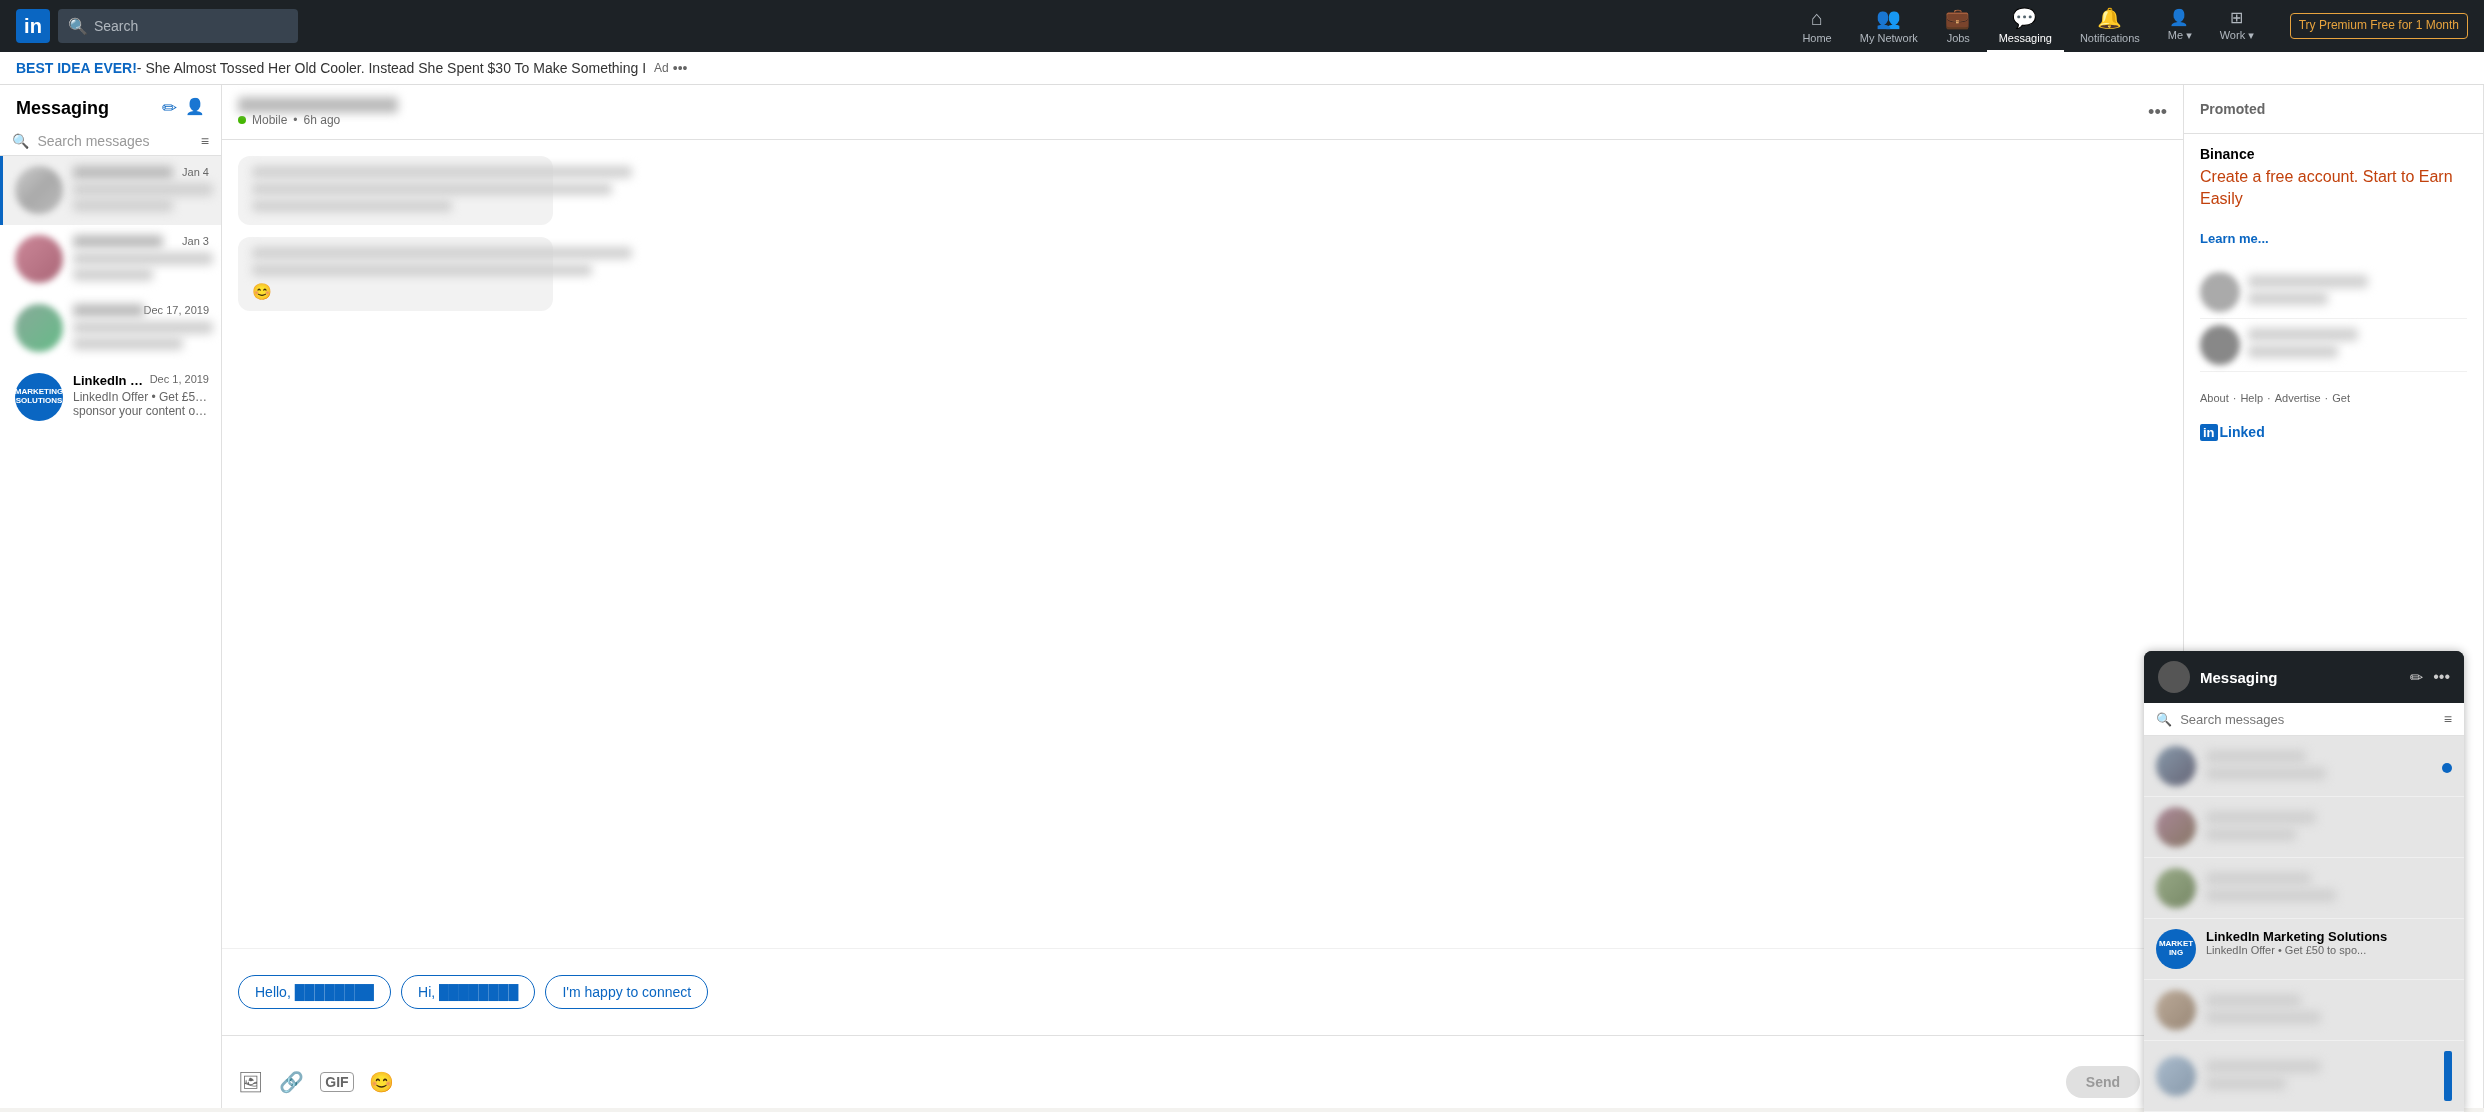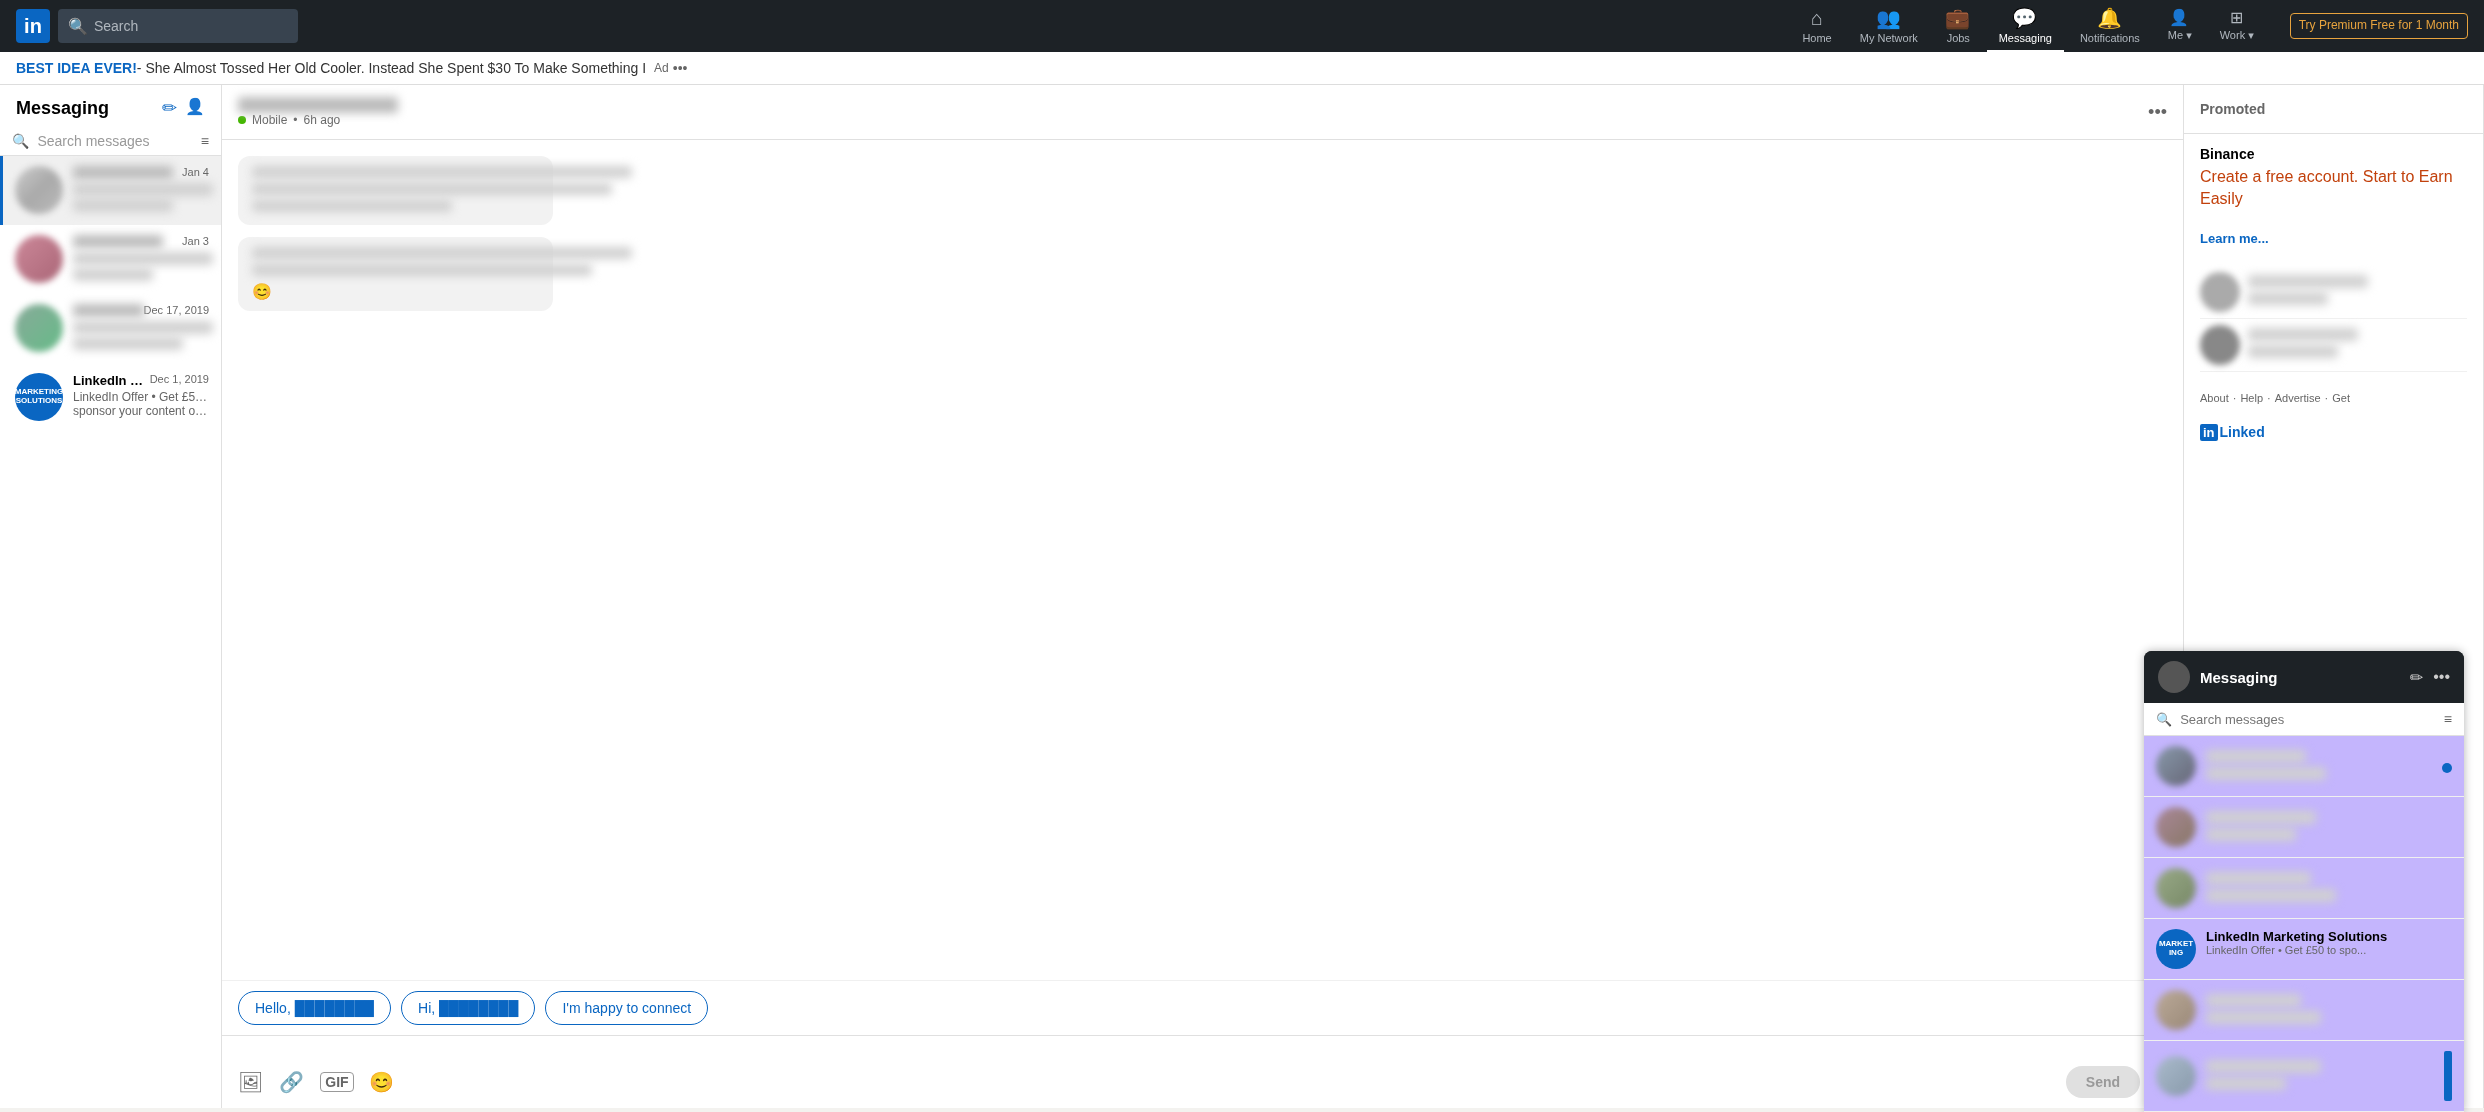--- a/index.html
+++ b/index.html
@@ -59,21 +59,21 @@
     .chat-header-info { display: flex; flex-direction: column; }
     .chat-status { display: flex; align-items: center; gap: 6px; font-size: 12px; color: #666; }
     .status-dot { width: 8px; height: 8px; border-radius: 50%; background: #44b700; display: inline-block; }
     .chat-more { color: #666; cursor: pointer; font-size: 18px; }
 
     
     .chat-messages { flex: 1; overflow-y: auto; padding: 16px; display: flex; flex-direction: column; gap: 12px; }
     .msg-bubble { max-width: 75%; background: #f2f2f2; border-radius: 12px; padding: 10px 14px; position: relative; }
 
     
-    .quick-replies { display: flex; gap: 10px; padding: 10px 16px; border-top: 1px solid #f0f0f0; }
+    .quick-replies { display: flex; gap: 10px; padding: 26px 16px; border-top: 1px solid #f0f0f0; }
     .quick-reply { border: 1.5px solid #0a66c2; border-radius: 20px; padding: 8px 16px; font-size: 14px; color: #0a66c2; background: white; cursor: pointer; white-space: nowrap; }
 
     
     .chat-input-area { border-top: 1px solid #e0e0e0; }
     .chat-input-box { padding: 12px 16px 8px; min-height: 60px; }
     .chat-input-box textarea { border: none; outline: none; font-size: 14px; color: #666; width: 100%; resize: none; background: transparent; }
     .chat-input-box textarea::placeholder { color: #aaa; }
     .chat-toolbar { display: flex; align-items: center; justify-content: space-between; padding: 6px 16px 10px; }
     .chat-toolbar-left { display: flex; align-items: center; gap: 16px; }
     .toolbar-btn { color: #666; cursor: pointer; font-size: 20px; }
@@ -97,21 +97,21 @@
     .right-footer a { color: #666; text-decoration: none; }
     .linkedin-logo-text { font-size: 14px; font-weight: 700; color: #0a66c2; padding: 8px 16px; display: flex; align-items: center; gap: 2px; }
 
     
     .msg-popup { position: fixed; bottom: 0; right: 20px; width: 320px; background: #1d2226; border-radius: 8px 8px 0 0; box-shadow: 0 0 10px rgba(0,0,0,0.3); z-index: 200; }
     .msg-popup-header { background: #1d2226; border-radius: 8px 8px 0 0; display: flex; align-items: center; padding: 10px 14px; gap: 10px; }
     .msg-popup-avatar { width: 32px; height: 32px; border-radius: 50%; background: #555; flex-shrink: 0; }
     .msg-popup-title { color: white; font-size: 15px; font-weight: 600; flex: 1; }
     .msg-popup-actions { display: flex; gap: 10px; }
     .msg-popup-action { color: #ccc; cursor: pointer; font-size: 16px; }
-    .msg-popup-list { background: #c4b5fd; max-height: 420px; overflow-y: auto; }
+    .msg-popup-list { background: #e5e5e5; max-height: 420px; overflow-y: auto; }
     .popup-list-item { display: flex; align-items: center; padding: 10px 12px; gap: 10px; cursor: pointer; border-bottom: 1px solid #f0f0f0; }
     .popup-avatar { width: 40px; height: 40px; border-radius: 50%; background: #ddd; flex-shrink: 0; }
     .popup-info { flex: 1; min-width: 0; }
     .popup-name { font-size: 13px; font-weight: 600; color: #000; }
     .popup-preview { font-size: 11px; color: #666; }
     .li-offer-row { display: flex; align-items: flex-start; gap: 10px; padding: 10px 12px; border-bottom: 1px solid #f0f0f0; cursor: pointer; }
     .li-offer-avatar { width: 40px; height: 40px; border-radius: 50%; background: #0a66c2; display: flex; align-items: center; justify-content: center; flex-shrink: 0; }
     .li-offer-avatar span { color: white; font-size: 9px; font-weight: 700; text-align: center; line-height: 1.2; }
     .popup-blue-dot { width: 10px; height: 10px; border-radius: 50%; background: #0a66c2; flex-shrink: 0; margin-top: 4px; }
 

